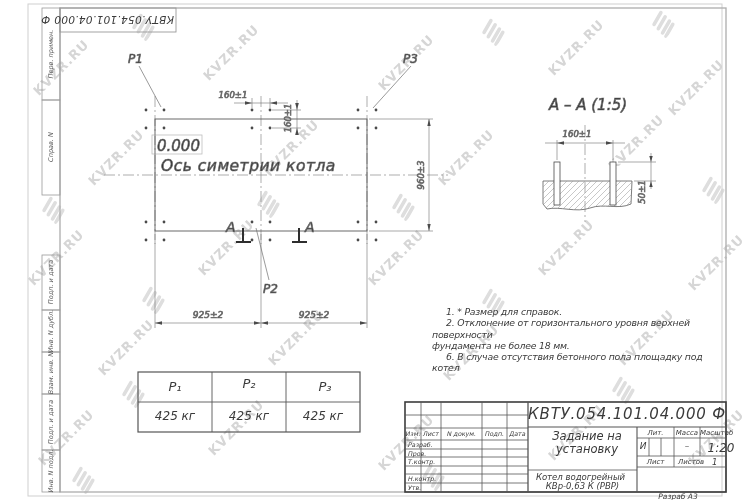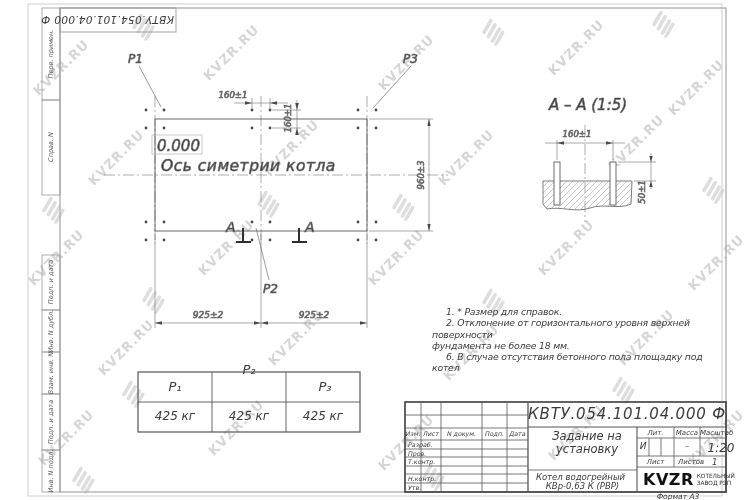--- a/index.html
+++ b/index.html
@@ -346,21 +346,21 @@
   <div class="side-label" style="left:11px;top:465px">Инв. N подл.</div>
 
   <div style="position:absolute;left:432px;top:306px;width:298px;">
     <div class="note-line ind">1. * Размер для справок.</div>
     <div class="note-line ind">2. Отклонение от горизонтального уровня верхней поверхности</div>
     <div class="note-line">фундамента не более 18 мм.</div>
     <div class="note-line ind">6. В случае отсутствия бетонного пола площадку под котел</div>
   </div>
 
   <div class="t ctr" style="left:138px;top:379px;width:74px;font-size:13px">P₁</div>
-  <div class="t ctr" style="left:212px;top:362px;width:74px;font-size:13px">P₂</div>
+  <div class="t ctr" style="left:212px;top:376px;width:74px;font-size:13px">P₂</div>
   <div class="t ctr" style="left:286px;top:379px;width:78px;font-size:13px">P₃</div>
   <div class="t ctr" style="left:138px;top:409px;width:74px;font-size:12px">425 кг</div>
   <div class="t ctr" style="left:212px;top:409px;width:74px;font-size:12px">425 кг</div>
   <div class="t ctr" style="left:286px;top:409px;width:74px;font-size:12px">425 кг</div>
 
   <div class="t ctr" style="left:405px;top:430px;width:16px;font-size:6.3px">Изм.</div>
   <div class="t ctr" style="left:421px;top:430px;width:20px;font-size:6.3px">Лист</div>
   <div class="t ctr" style="left:441px;top:430px;width:41px;font-size:6.3px">N докум.</div>
   <div class="t ctr" style="left:482px;top:430px;width:25px;font-size:6.3px">Подп.</div>
   <div class="t ctr" style="left:507px;top:430px;width:21px;font-size:6.3px">Дата</div>
@@ -379,31 +379,16 @@
   <div class="t ctr" style="left:637px;top:429px;width:37px;font-size:7px">Лит.</div>
   <div class="t ctr" style="left:674px;top:429px;width:26px;font-size:7px">Масса</div>
   <div class="t ctr" style="left:700px;top:429px;width:26px;font-size:7px">Масштаб</div>
   <div class="t ctr" style="left:637px;top:441px;width:12px;font-size:9px">И</div>
   <div class="t ctr" style="left:674px;top:441px;width:26px;font-size:9px">–</div>
   <div class="t ctr" style="left:700px;top:441px;width:42px;font-size:12px">1:20</div>
   <div class="t ctr" style="left:637px;top:458px;width:37px;font-size:7px">Лист</div>
   <div class="t" style="left:678px;top:458px;font-size:7px">Листов</div>
   <div class="t" style="left:712px;top:457px;font-size:8.5px">1</div>
 
-  <div class="logo-row" style="left:640px;top:469px;width:84px;height:21px">
-    <svg width="13" height="18" viewBox="0 0 15 20">
-        <g stroke="#111" stroke-width="3" fill="none" stroke-linecap="round">
-          <path d="M2,5 L13,2"></path>
-          <path d="M2,10 L13,7"></path>
-          <path d="M2,15 L13,12"></path>
-          <path d="M2,19 L13,16"></path>
-        </g>
-      </svg>
-    <span class="logo-kvzr">KVZR</span>
-    <span class="logo-sub">
-      <span>КОТЕЛЬНЫЙ</span>
-      <span>ЗАВОД РЭП</span>
-    </span>
-  </div>
-
-  <div class="t ctr" style="left:634px;top:492px;width:88px;font-size:7.5px">Формат А3</div>
+
+  <div class="t ctr" style="left:634px;top:492px;width:88px;font-size:7.5px">Разраб А3</div>
 
 </div>
 
 </body></html>

